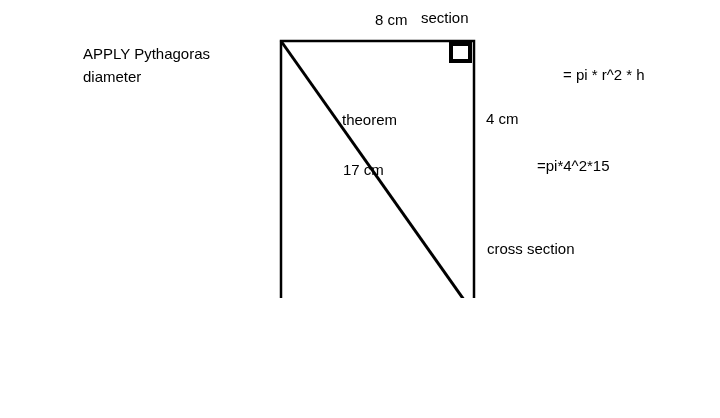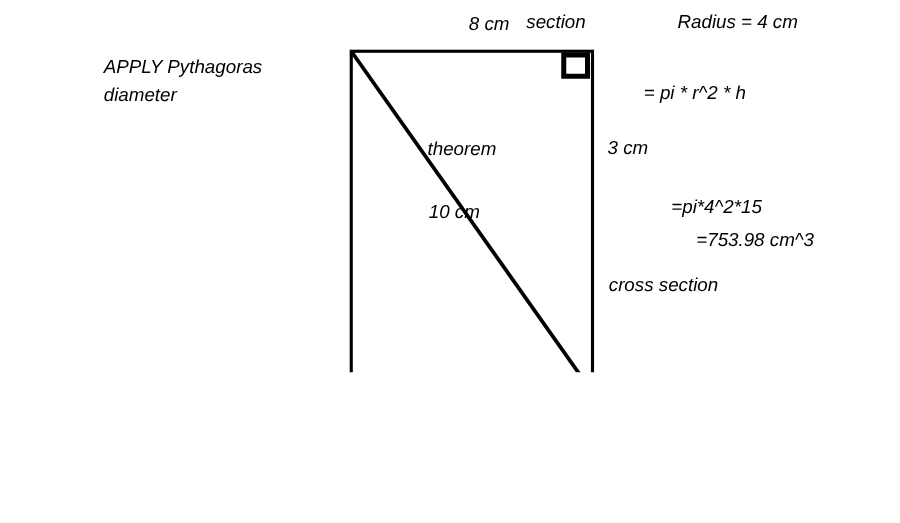--- a/index.html
+++ b/index.html
@@ -7,21 +7,20 @@
     padding: 0;
     background: #ffffff;
     font-family: "Liberation Sans", sans-serif;
   }
   .canvas {
     position: relative;
     width: 720px;
     height: 298px;
     background: #ffffff;
     overflow: hidden;
-    font-style: italic;
   }
   .drawing-layer {
     position: absolute;
     left: 0;
     top: 0;
     width: 720px;
     height: 418px;
   }
   .label {
     position: absolute;
@@ -42,35 +41,33 @@
 
     <line x1="281" y1="41" x2="474" y2="314" stroke="#000000" stroke-width="3"></line>
 
     <rect x="451" y="44" width="19" height="17" fill="none" stroke="#000000" stroke-width="4"></rect>
   </svg>
 
   <div class="label" style="left:375px; top:11px;">8 cm</div>
 
   <div class="label" style="left:421px; top:9px;">section</div>
 
-  <div class="label" style="left:542px; top:9px;">Radius = 4 cm</div>
 
   <div class="label" style="left:83px; top:45px;">APPLY Pythagoras</div>
 
   <div class="label" style="left:83px; top:68px;">diameter</div>
 
-  <div class="label" style="left:515px; top:66px;text-align:center;">= pi * r^2 * h</div>
+  <div class="label" style="left:563px; top:66px;text-align:center;">= pi * r^2 * h</div>
 
   <div class="label" style="left:342px; top:111px;">theorem</div>
 
-  <div class="label" style="left:486px; top:110px;">3 cm</div>
+  <div class="label" style="left:486px; top:110px;">4 cm</div>
 
-  <div class="label" style="left:343px; top:161px;">10 cm</div>
+  <div class="label" style="left:343px; top:161px;">17 cm</div>
 
   <div class="label" style="left:537px; top:157px;">=pi*4^2*15</div>
 
-  <div class="label" style="left:557px; top:184px;">=753.98 cm^3</div>
 
-  <div class="label" style="left:487px; top:220px;">cross section</div>
+  <div class="label" style="left:487px; top:240px;">cross section</div>
 
   <div class="label" style="left:336px; top:324px;">CUP</div>
 
 </div>
 
 </body></html>

